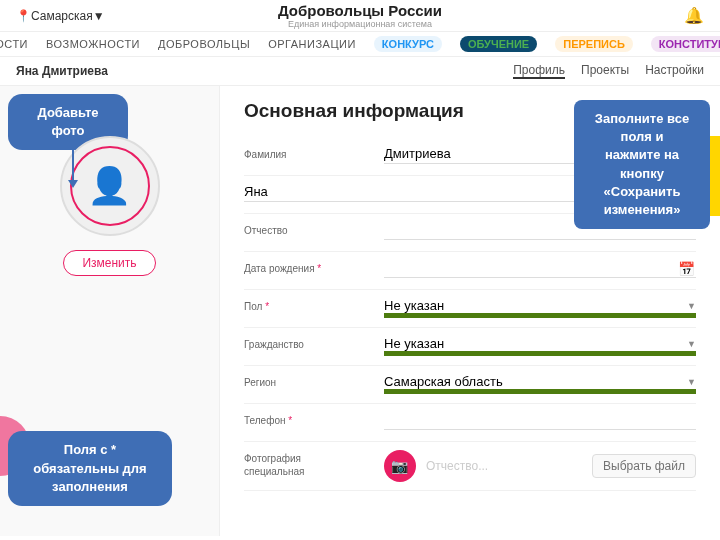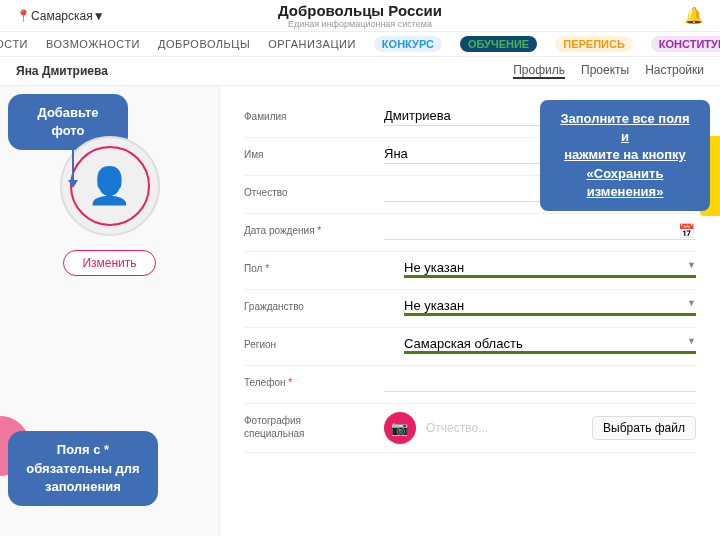--- a/index.html
+++ b/index.html
@@ -198,23 +198,23 @@
       border: none;
       border-bottom: 1px solid #ddd;
       outline: none;
       font-size: 13px;
       background: transparent;
       padding-bottom: 2px;
     }
     .select-wrapper {
       flex: 1;
       display: flex;
-      border-bottom: 3px solid #4d7c0f;
-      position: relative;
-      margin-left: 20px;
+      align-items: center;
+      border-bottom: 5px solid #4d7c0f;
+      position: relative;
     }
     .select-wrapper select {
       flex: 1;
       border: none;
       outline: none;
       font-size: 13px;
       background: transparent;
       appearance: none;
       cursor: pointer;
     }
@@ -263,40 +263,39 @@
       color: #ccc;
       font-size: 12px;
       flex: 1;
     }
     .choose-file-btn {
       border: 1px solid #ddd;
       background: #f9f9f9;
       border-radius: 4px;
       padding: 4px 10px;
       font-size: 12px;
-      color: #000000;
+      color: #737373;
       cursor: pointer;
     }
 
     
     .tooltip-right {
       position: absolute;
       top: 14px;
       right: 10px;
       background: #3f6eb5;
       color: #fff;
       border-radius: 8px;
       padding: 10px 20px;
       font-size: 13px;
       font-weight: bold;
       line-height: 1.4;
       text-align: center;
-      width: 170px;
+      width: 136px;
       z-index: 10;
-      text-decoration: underline;
     }
 
     
     .deco-yellow {
       position: absolute;
       right: 0;
       top: 50px;
       width: 20px;
       height: 80px;
       background: #FFD600;
@@ -366,46 +365,46 @@
     </div>
 
     <div class="avatar-area">
       <div class="avatar-circle-outline">
         <span class="person-icon">👤</span>
       </div>
     </div>
 
     <button class="change-btn">Изменить</button>
 
-    <div class="tooltip-blue bubble-fields" style="position:absolute; bottom:30px; left:8px; width:150px; text-align:center;">
+    <div class="tooltip-blue bubble-fields" style="position:absolute; bottom:30px; left:8px; width:164px; text-align:center;">
       <span style="white-space:pre-line;">Поля с *
 обязательны для
 заполнения</span>
     </div>
   </div>
 
   <div class="right-panel">
 
     <div class="deco-yellow"></div>
 
     <div class="tooltip-right">
       <span style="white-space:pre-line;">Заполните все поля и
 нажмите на кнопку
 «Сохранить
 изменения»</span>
     </div>
 
+    <div class="section-title">Основная информация</div>
 
     <div class="form-row">
       <div class="form-label">Фамилия</div>
       <input class="form-input" value="Дмитриева" style="">
     </div>
 
     <div class="form-row">
-      <div class="form-label">Имя</div>
       <input class="form-input" value="Яна" style="">
     </div>
 
     <div class="form-row">
       <div class="form-label">Отчество</div>
       <input class="form-input" value="" style="">
     </div>
 
     <div class="form-row">
       <div class="form-label">Дата рождения <span class="required">*</span></div>

